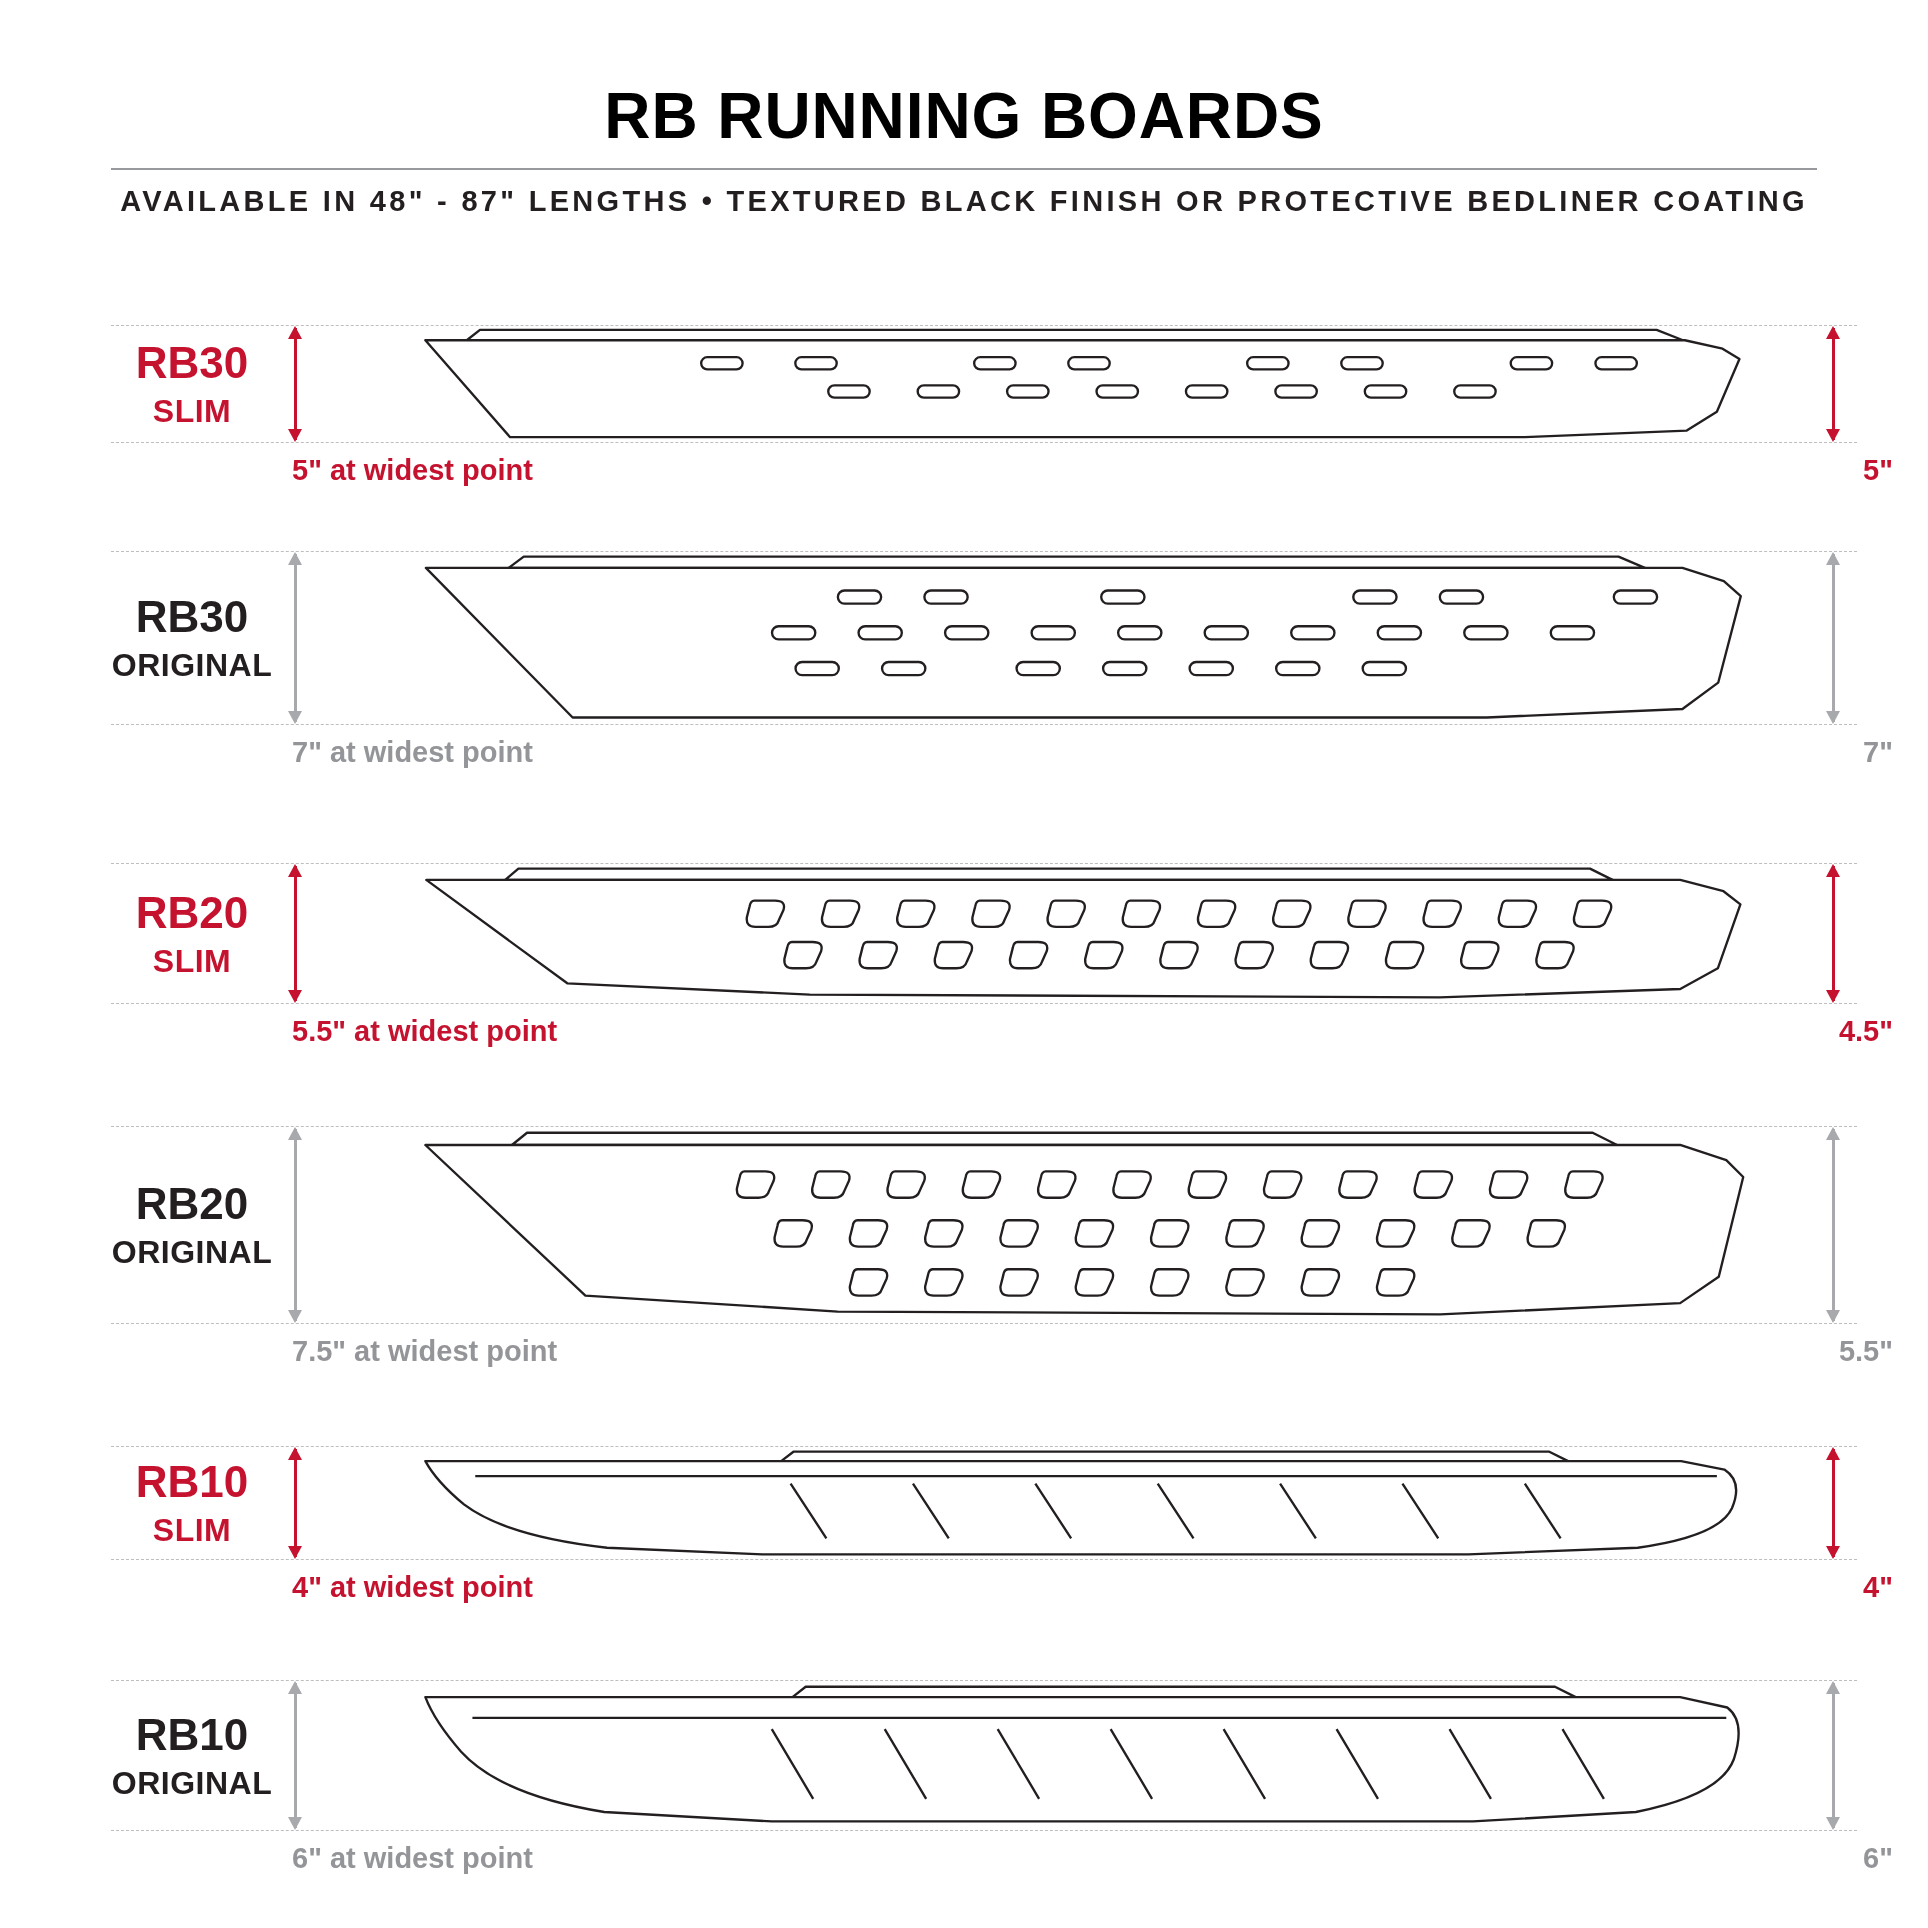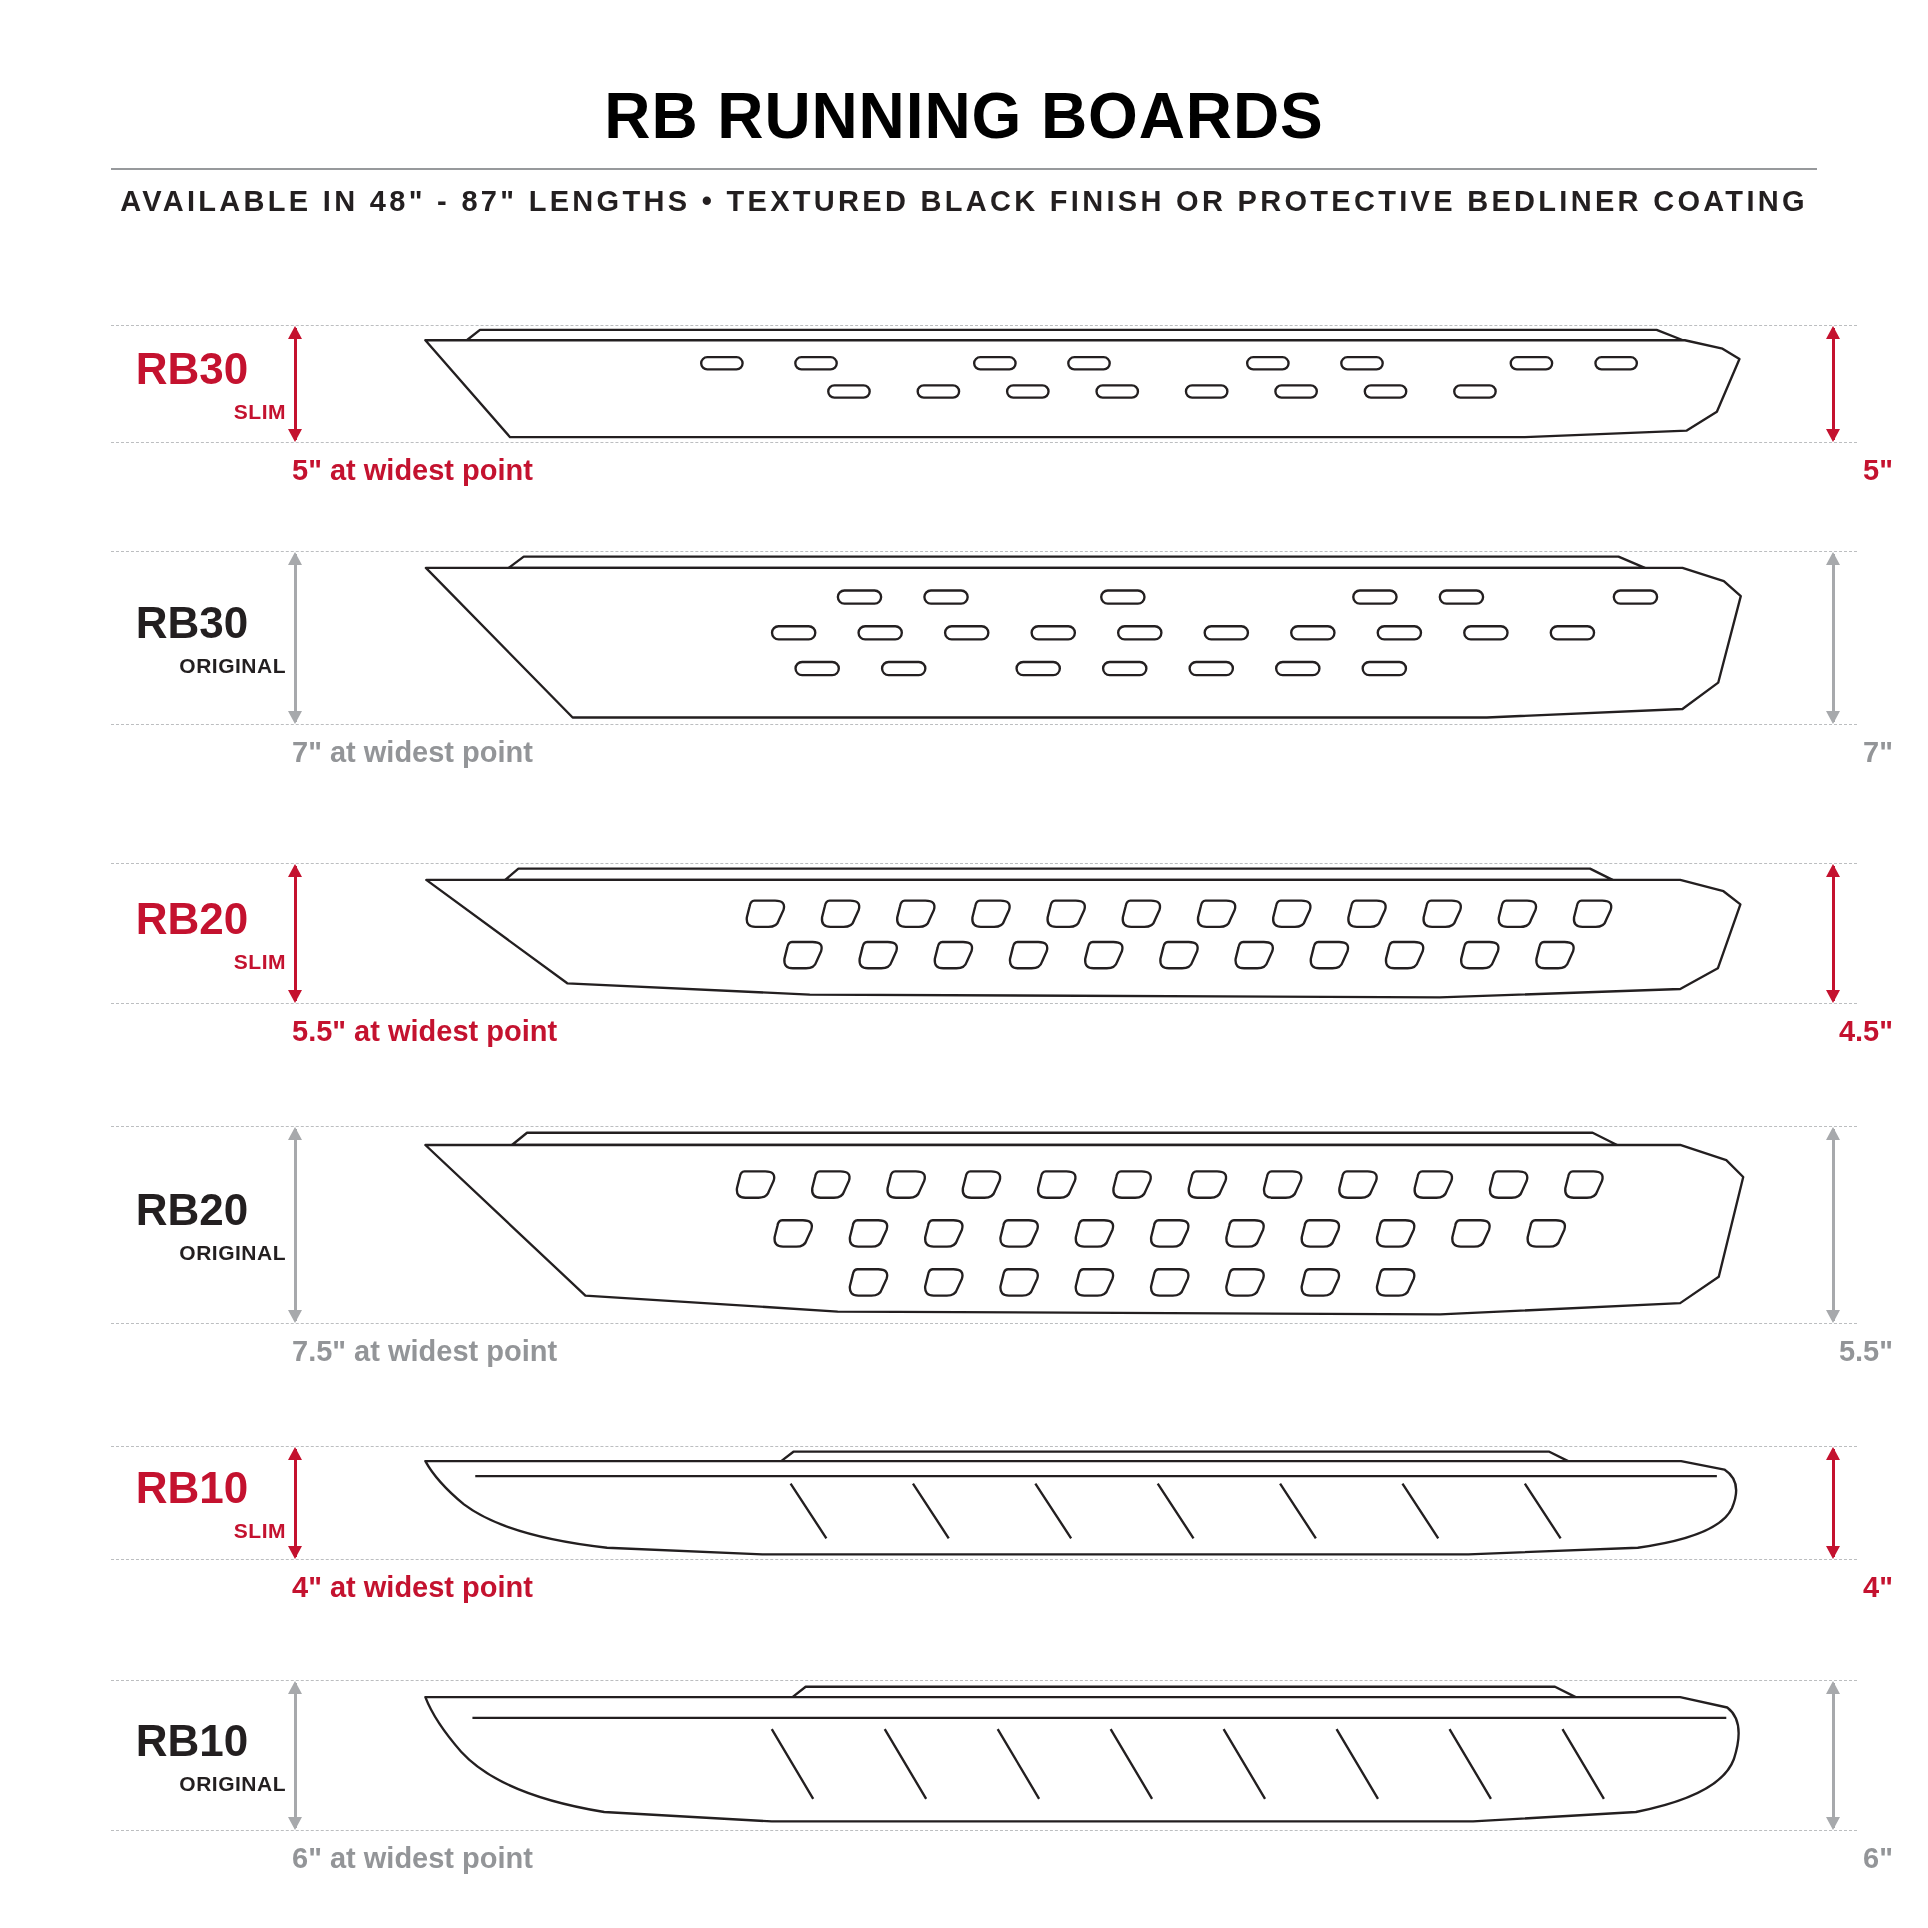--- a/index.html
+++ b/index.html
@@ -21,21 +21,21 @@
 
   
   .row{position:absolute;left:0;width:100%;padding-left:23px;}
   .dash{position:absolute;left:111px;right:94px;border-top:1.9px dashed var(--dash);}
   .dash.top{top:0;}
   .dash.bottom{bottom:0;}
 
   .label{position:absolute;left:98px;width:188px;top:50%;transform:translateY(-50%);
          text-align:center;line-height:1;}
   .model{font-size:44px;font-weight:900;letter-spacing:0;}
-  .variant{font-size:21px;font-weight:700;margin-top:10px;letter-spacing:0.5px;text-align:right;}
+  .variant{font-size:32px;font-weight:700;margin-top:10px;letter-spacing:0.5px;}
   .theme-slim .model,.theme-slim .variant{color:var(--slim);}
   .theme-original .model,.theme-original .variant{color:var(--ink);}
 
   .varrow{position:absolute;top:2.8px;bottom:2.8px;width:2.8px;background:currentColor;}
   .varrow.left{left:294px;}
   .varrow.right{left:1832px;}
   .varrow::before{content:"";position:absolute;top:-1.9px;left:-6.1px;
     border-left:7.5px solid transparent;border-right:7.5px solid transparent;
     border-bottom:13px solid currentColor;}
   .varrow::after{content:"";position:absolute;bottom:-1.9px;left:-6.1px;

